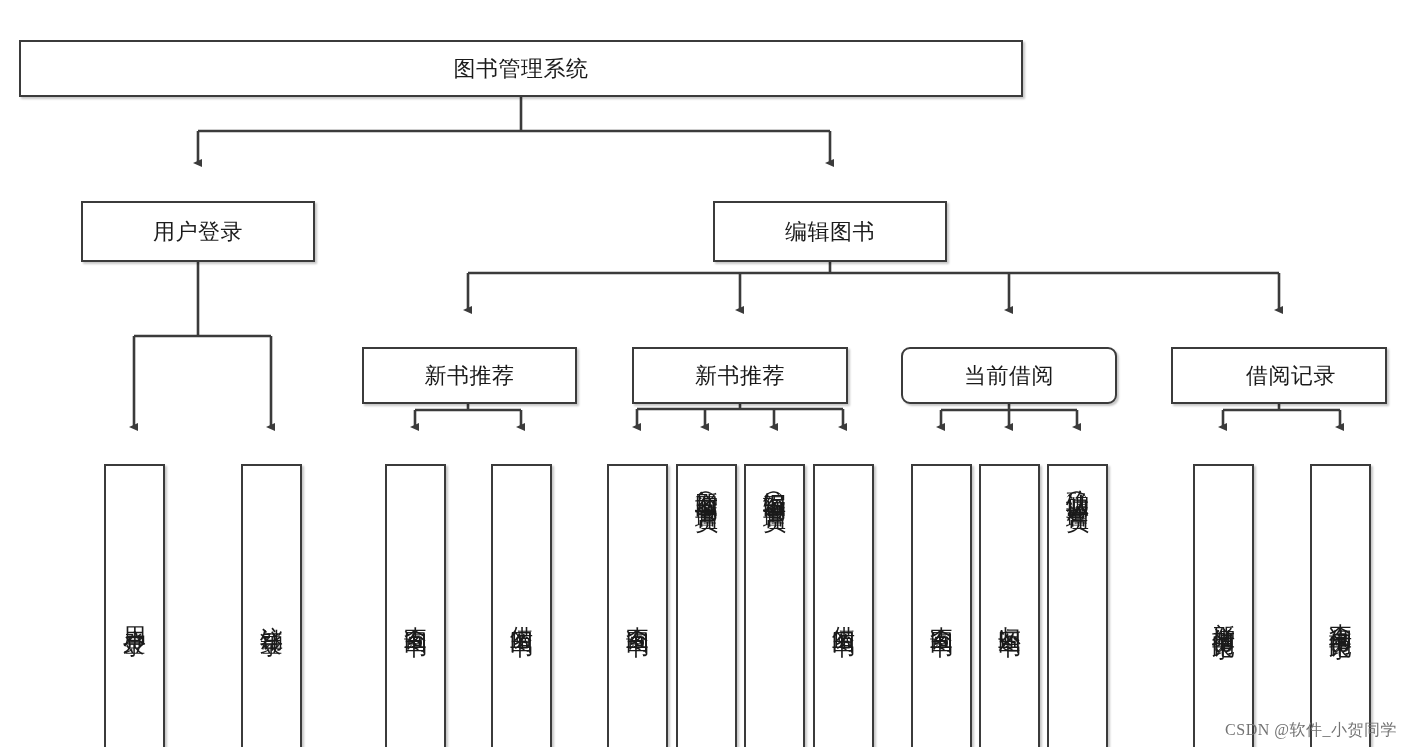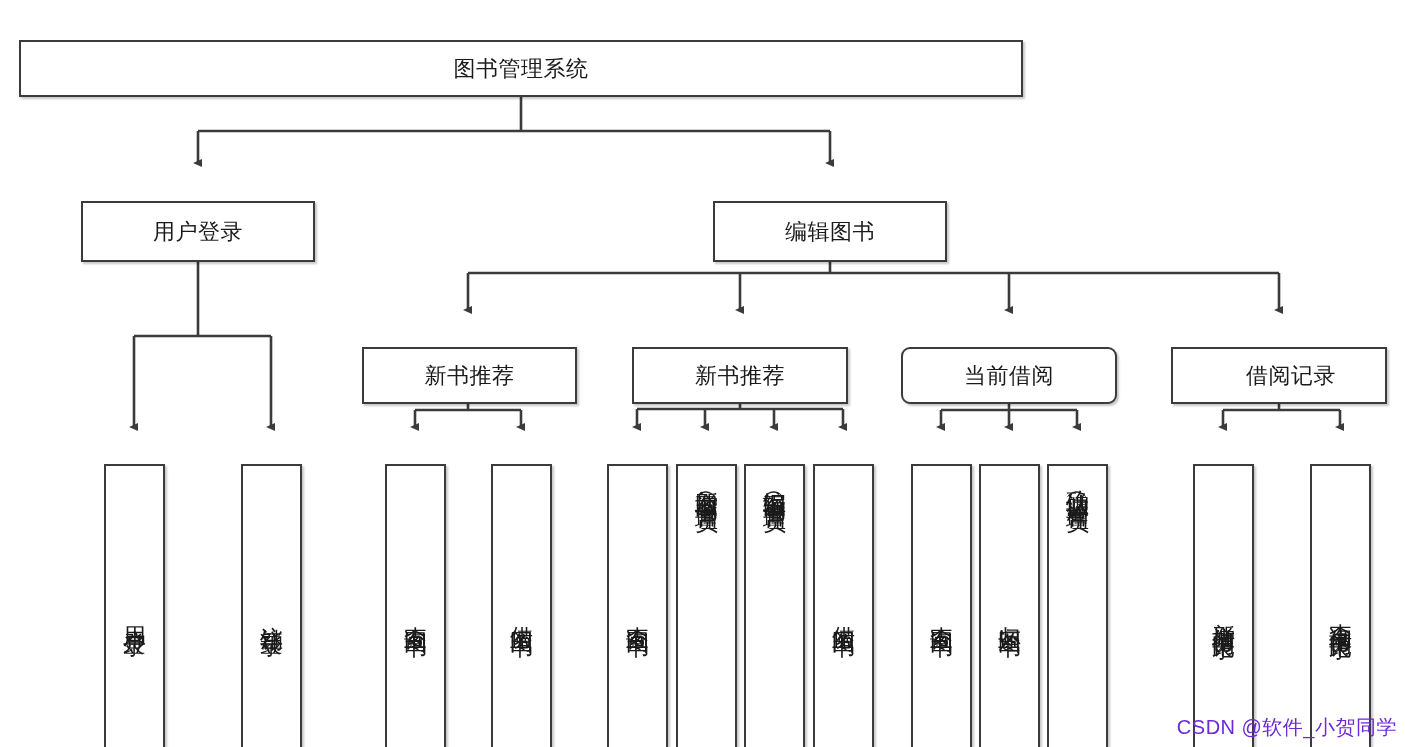--- a/index.html
+++ b/index.html
@@ -64,24 +64,25 @@
     white-space: pre;
   }
   .node.vert.centered {
     align-items: center;
     padding-top: 0;
   }
   #watermark {
     position: absolute;
     right: 8px;
     bottom: 6px;
-    font-size: 20px;
-    color: #6d28d9;
+    font-size: 16px;
+    color: #737373;
     letter-spacing: 0.5px;
     user-select: none;
+    font-family: Liberation Serif, serif;
   }
 </style>
 </head>
 <body>
 
 <div id="canvas">
 
   <svg id="edges" viewBox="0 0 1405 747">
     <defs>
       <marker id="arrow" markerWidth="10" markerHeight="10" refX="5" refY="5" orient="auto" markerUnits="userSpaceOnUse">

